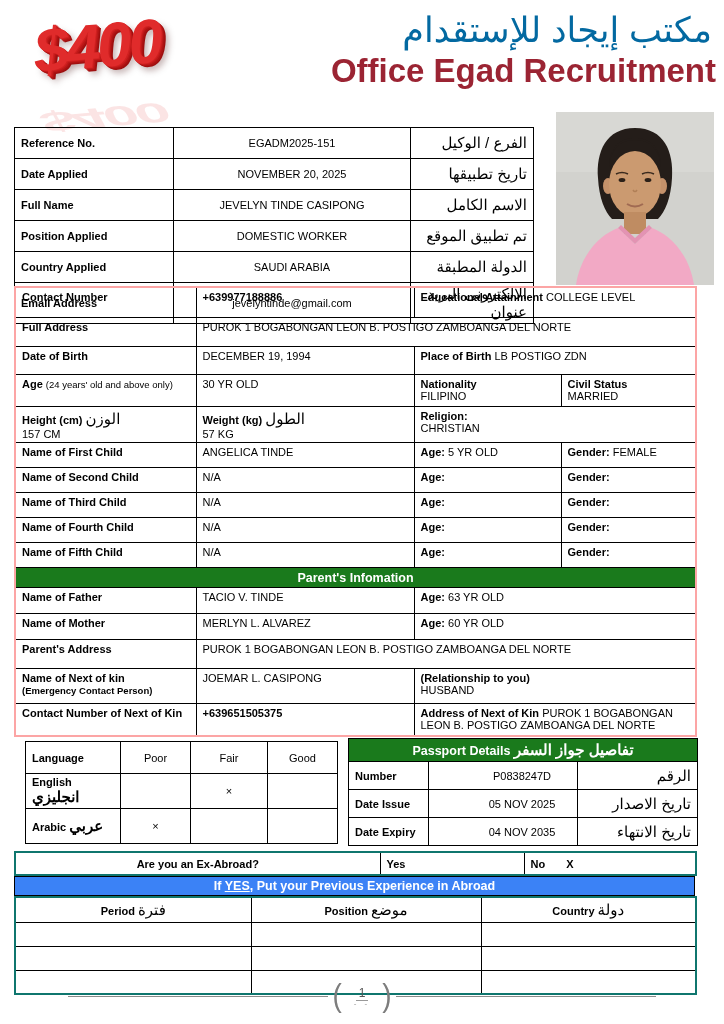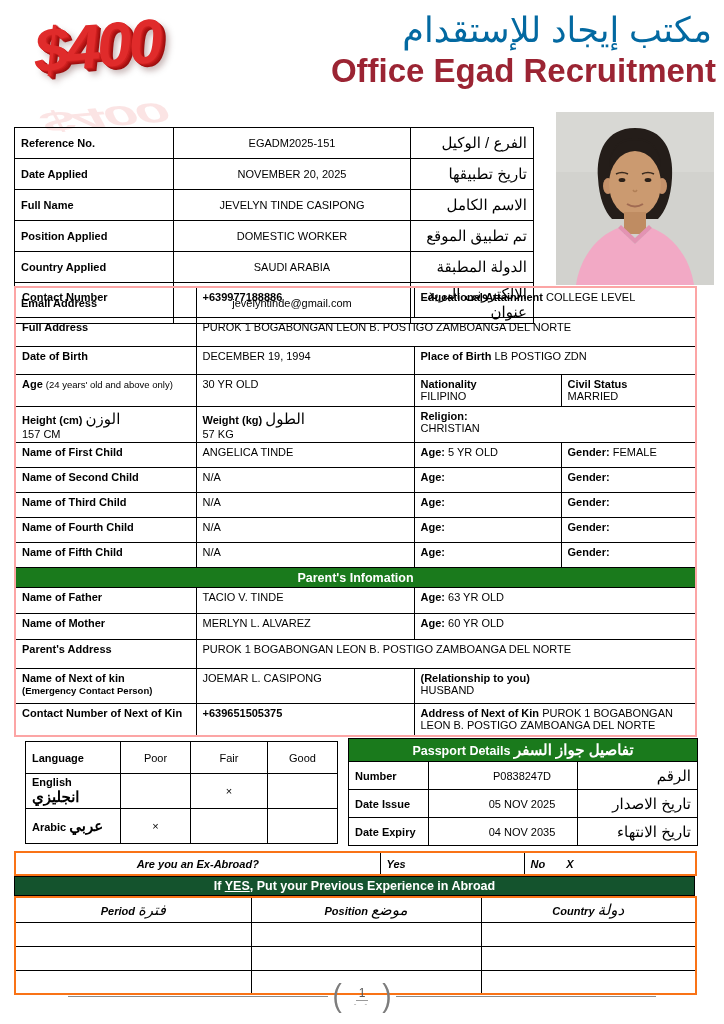--- a/index.html
+++ b/index.html
@@ -54,22 +54,22 @@
   .lang-table .lbl{text-align:left;}
 
   
   .pass-table{position:absolute;left:348px;top:738px;width:349px;}
   .pass-table td{height:23px;}
   .pass-table .val{text-align:center;padding-left:44px;}
   .pass-table .ar{text-align:right;direction:rtl;}
 
   
   .bottom-block{position:absolute;left:14px;top:851px;width:681px;}
-  .exabroad,.exp-table{width:681px;border:2px solid #f97316;font-style:italic;}
-  .banner{width:679px;border:1px solid #000;background:#14532d;color:#fff;font-weight:bold;
+  .exabroad,.exp-table{width:681px;border:2px solid #0f766e;}
+  .banner{width:679px;border:1px solid #000;background:#3b82f6;color:#fff;font-weight:bold;
           font-size:12.5px;text-align:center;height:18px;line-height:18px;}
   .banner u{text-decoration:underline;}
   .exp-table td{text-align:center;}
 
   
   .footer{position:absolute;left:0;top:982px;width:724px;display:flex;align-items:center;justify-content:center;}
   .fline{width:260px;height:1px;background:#8a8a8a;}
   .pagenum{display:flex;align-items:center;margin:0 4px;color:#7d7d7d;}
   .brak{font-size:28px;font-weight:300;transform:scaleY(1.15);line-height:28px;}
   .num-col{display:flex;flex-direction:column;align-items:center;margin:0 12px;}

